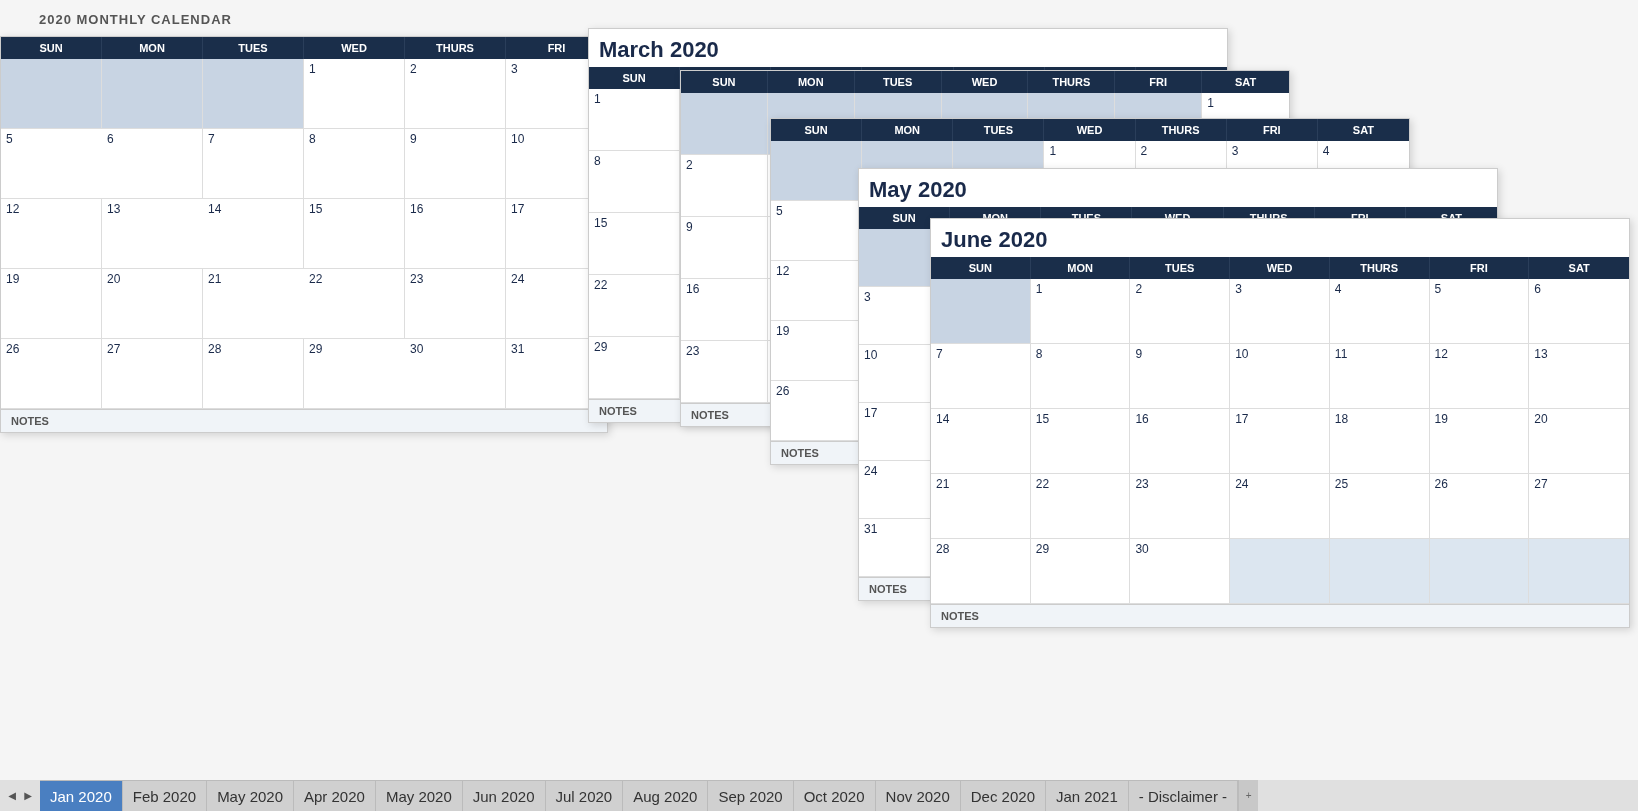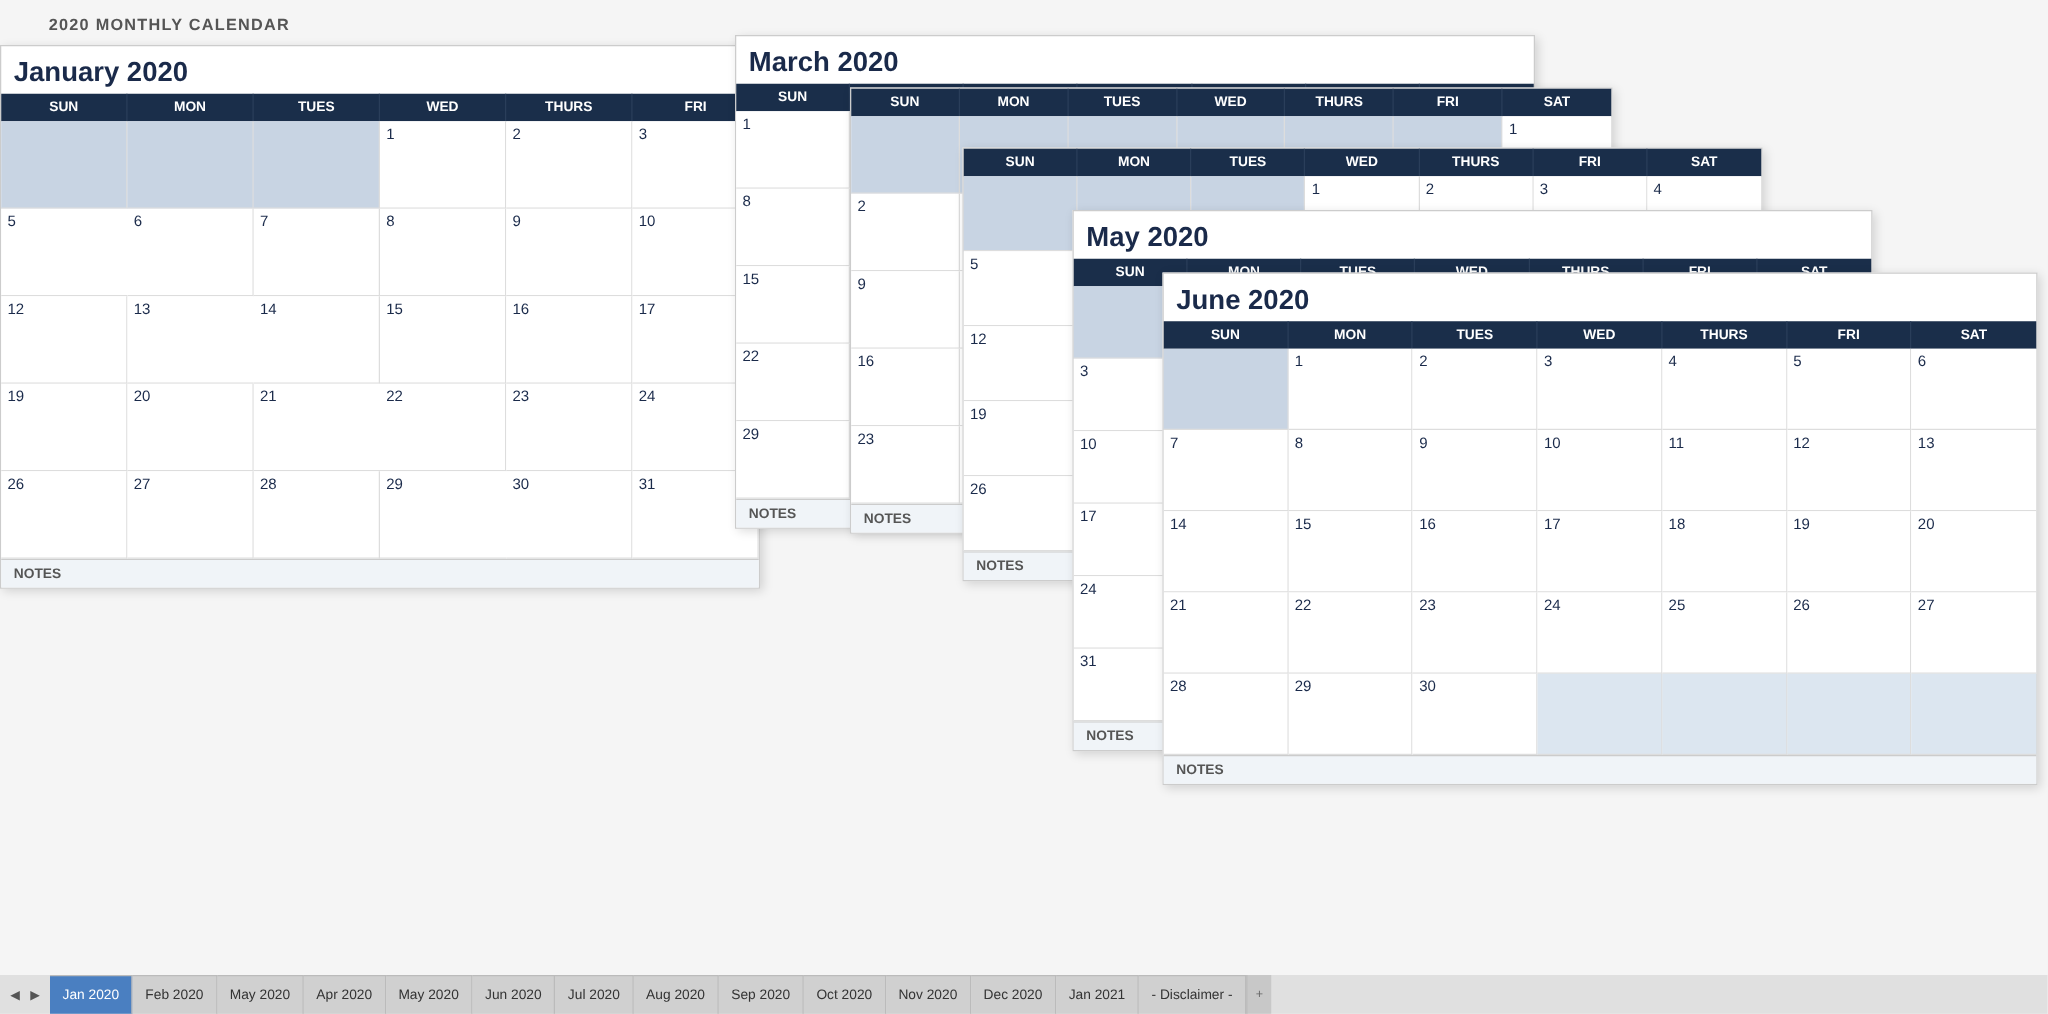--- a/index.html
+++ b/index.html
@@ -169,21 +169,21 @@
 
     .tab-bar {
       display: flex;
       align-items: stretch;
       height: 100%;
       gap: 0;
     }
 
     .sheet-tab {
       padding: 0 10px;
-      font-size: 11px;
+      font-size: 15px;
       color: #333;
       background: #d0d0d0;
       border-right: 1px solid #bbb;
       border-top: 1px solid #bbb;
       display: flex;
       align-items: center;
       cursor: pointer;
       white-space: nowrap;
     }
     .sheet-tab.active {
@@ -219,21 +219,20 @@
       color: #666;
     }
   </style>
 </head>
 <body>
 
 <div class="main-container">
   <div class="page-title">2020 MONTHLY CALENDAR</div>
 
   <div class="cal-card" id="jan">
-    <div class="cal-month-title">January 2020</div>
     <div class="cal-header-row" id="jan-header">
         <div class="cal-header-cell">SUN</div>
         <div class="cal-header-cell">MON</div>
         <div class="cal-header-cell">TUES</div>
         <div class="cal-header-cell">WED</div>
         <div class="cal-header-cell">THURS</div>
         <div class="cal-header-cell">FRI</div>
       </div>
     <div class="cal-grid" id="jan-grid">
         <div class="cal-cell shaded"></div>

